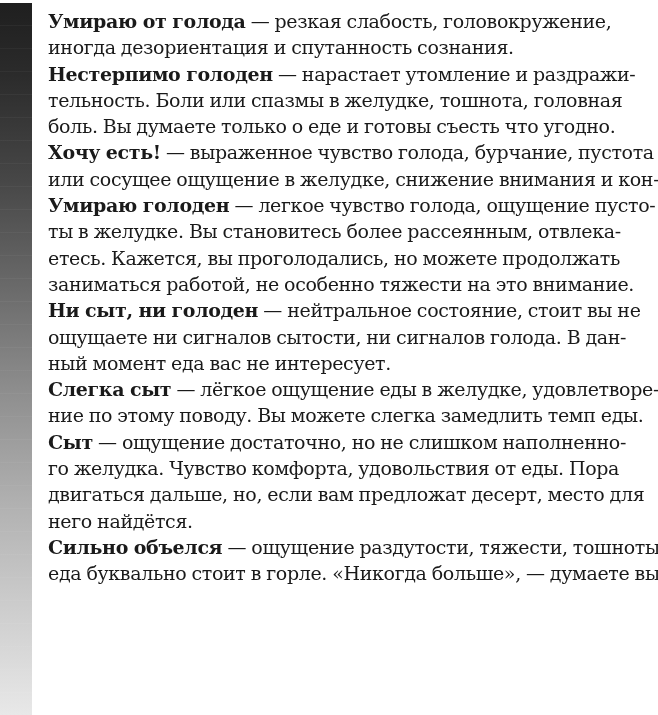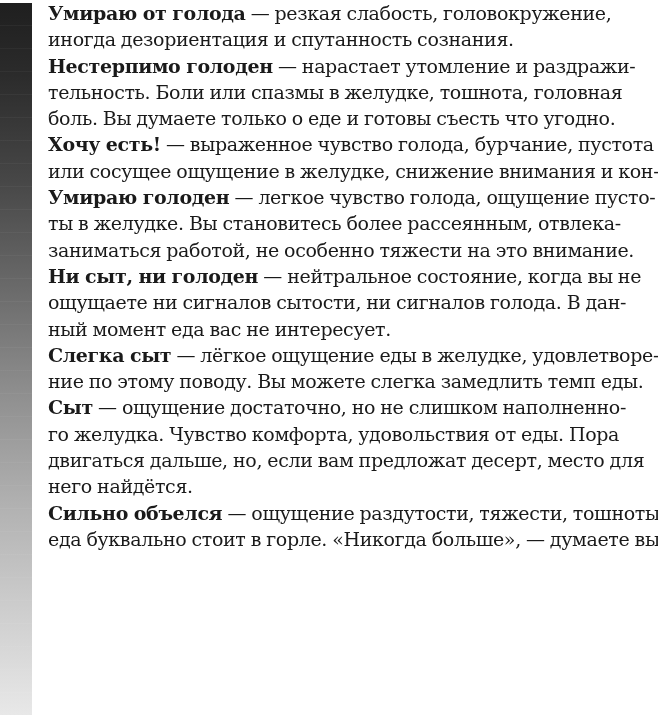--- a/index.html
+++ b/index.html
@@ -34,21 +34,21 @@
       inset: 0;
       background: repeating-linear-gradient(to bottom,
         rgba(255,255,255,0.0) 0px,
         rgba(255,255,255,0.0) 22px,
         rgba(255,255,255,0.04) 22px,
         rgba(255,255,255,0.04) 23px);
     }
     .content {
       position: absolute;
       left: 48px;
-      top: 0px;
+      top: 8px;
       width: 608px;
       font-family: "DejaVu Serif", "Liberation Serif", serif;
       font-size: 19px;
       line-height: 26.3px;
       color: #1a1a1a;
       letter-spacing: -0.35px;
       word-spacing: -0.5px;
     }
     .line {
       display: block;
@@ -80,25 +80,26 @@
   </div>
 
   <div>
     <span class="line"><span class="term">Хочу есть!</span><span> — выраженное чувство голода, бурчание, пустота</span></span>
     <span class="line">или сосущее ощущение в желудке, снижение внимания и кон-</span>
   </div>
 
   <div>
     <span class="line"><span class="term">Умираю голоден</span><span> — легкое чувство голода, ощущение пусто-</span></span>
     <span class="line">ты в желудке.  Вы становитесь более рассеянным, отвлека-</span>
+    <span class="line">етесь. Кажется, вы проголодались, но можете продолжать</span>
     <span class="line">заниматься работой, не особенно тяжести на это внимание.</span>
   </div>
 
   <div>
-    <span class="line"><span class="term">Ни сыт, ни голоден</span><span> — нейтральное состояние, когда вы не</span></span>
+    <span class="line"><span class="term">Ни сыт, ни голоден</span><span> — нейтральное состояние, стоит вы не</span></span>
     <span class="line">ощущаете ни сигналов сытости, ни сигналов голода. В дан-</span>
     <span class="line">ный момент еда вас не интересует.</span>
   </div>
 
   <div>
     <span class="line"><span class="term">Слегка сыт</span><span> — лёгкое ощущение еды в желудке, удовлетворе-</span></span>
     <span class="line">ние по этому поводу. Вы можете слегка замедлить темп еды.</span>
   </div>
 
   <div>

